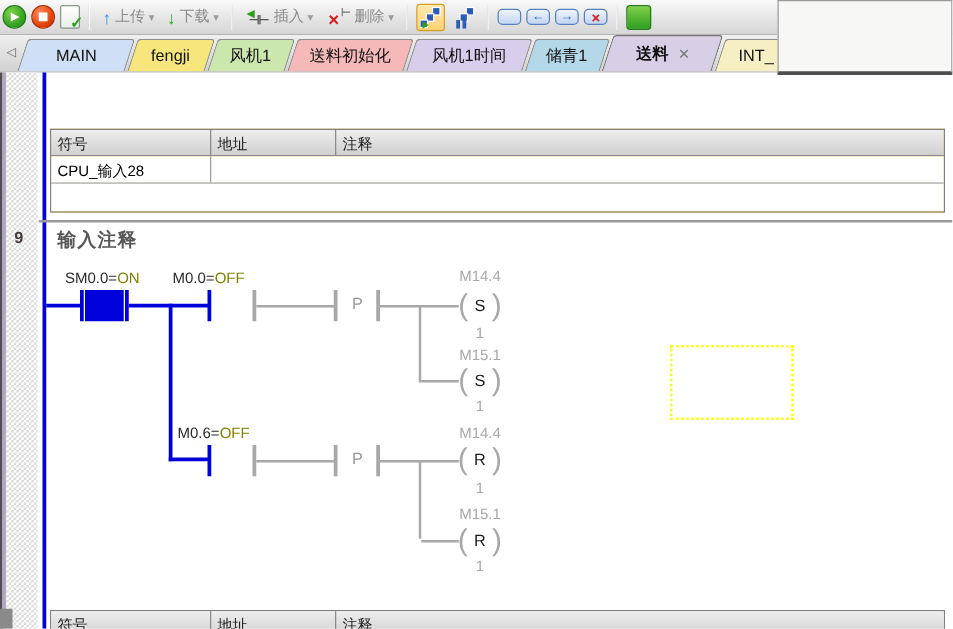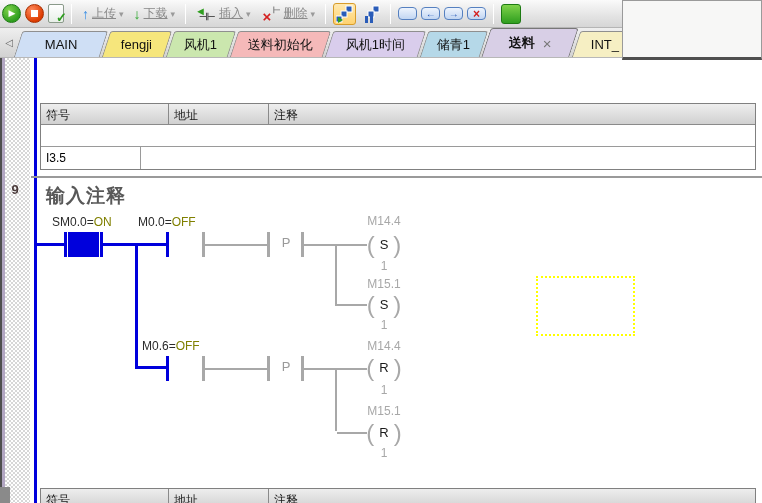--- a/index.html
+++ b/index.html
@@ -12,21 +12,21 @@
     display:flex; align-items:center; padding:0 2px; gap:4px; }
   .tb-sep { width:1px; height:20px; background:#b0b0b0; border-right:1px solid #fff; margin:0 3px; }
   .round-btn { width:19px; height:19px; border-radius:50%; display:flex; align-items:center; justify-content:center; }
   .play { background:radial-gradient(circle at 35% 30%, #7fd24a, #2f9e1f 70%); border:1px solid #1d7a12; }
   .play span { color:#fff; font-size:9px; line-height:1; margin-left:1px; }
   .stop { background:radial-gradient(circle at 35% 30%, #ff8a5e, #dd3c00 70%); border:1px solid #a92e00; }
   .stop span { width:7px; height:7px; background:#fff; display:block; }
   .doc-check { position:relative; width:16px; height:19px; background:linear-gradient(#fff,#e8efe8); border:1px solid #8a9a8a; border-radius:2px; }
   .doc-check span { position:absolute; right:-4px; bottom:-3px; color:#2f9e1f; font-weight:bold; font-size:13px; }
   .tb-btn { display:flex; align-items:center; gap:3px; padding:2px 3px; border-radius:3px; }
-  .tb-label { color:#8a8a8a; font-size:12px; white-space:nowrap;text-decoration:underline; }
+  .tb-label { color:#8a8a8a; font-size:12px; white-space:nowrap; }
   .arrow-glyph { font-size:14px; font-weight:bold; line-height:1; }
   .up-arrow { color:#3f8fe0; text-shadow:0 1px 0 #bcd8f2; }
   .down-arrow { color:#3aa53a; text-shadow:0 1px 0 #c2e6c2; }
   .dd { color:#9a9a9a; font-size:9px; }
   .mini-icon { position:relative; width:20px; height:18px; }
   .contact-glyph { position:absolute; left:3px; bottom:1px; color:#555; font-size:10px; letter-spacing:-1px; font-weight:bold; }
   .ins-arrow { position:absolute; left:-1px; top:0; color:#2f9e1f; font-size:11px; font-weight:bold; }
   .del-x { position:absolute; left:2px; bottom:-2px; color:#d42020; font-size:15px; font-weight:bold; }
   .del-bars { position:absolute; right:0; top:0; color:#777; font-size:9px; font-weight:bold; }
   .ladder-ico { width:23px; height:22px; border-radius:3px; display:flex; align-items:center; justify-content:center; border:1px solid transparent; }
@@ -52,21 +52,21 @@
   .margin-hatch { position:absolute; left:5px; top:58px; width:25px; height:445px; background-color:#fff;
     background-image:linear-gradient(45deg,#d7d7d7 25%,transparent 25%,transparent 75%,#d7d7d7 75%),
                      linear-gradient(45deg,#d7d7d7 25%,transparent 25%,transparent 75%,#d7d7d7 75%);
     background-size:4px 4px; background-position:0 0,2px 2px; }
   .margin-block { position:absolute; left:0; top:487px; width:10px; height:16px; background:#8a8a8a; }
 
   
   .rail { position:absolute; left:34px; top:58px; width:3px; height:445px; background:#0000dc; }
   .net-sep { position:absolute; left:31px; top:176px; width:731px; height:2px; background:#9a9a9a; }
   .net-num { position:absolute; left:2px; top:182px; width:26px; text-align:center; font-size:13px; font-weight:bold; color:#4a3a3a; }
-  .net-title { position:absolute; left:46px; top:183px; font-size:19px; font-weight:bold; color:#585858; letter-spacing:1px; }
+  .net-title { position:absolute; left:46px; top:183px; font-size:15px; font-weight:bold; color:#585858; letter-spacing:1px; }
 
   
   .symtable { position:absolute; left:40px; width:716px; border:1px solid #808080; background:#eab308; }
   .symtable .hrow { display:flex; height:21px; background:linear-gradient(#eeeeee,#d0d0d0); border-bottom:1px solid #8a8a8a; }
   .symtable .hcell { font-size:12px; color:#1a1a1a; padding:3px 5px; border-right:1px solid #8a8a8a; }
   .symtable .drow { display:flex; height:22px; background:#fff; border-bottom:1px solid #9a9a9a; }
   .symtable .drow:last-child { border-bottom:none; }
   .symtable .dcell { font-size:12px; color:#000; padding:4px 5px; border-right:1px solid #9a9a9a; }
   .c1 { width:128px; } .c2 { width:100px; } .c3 { flex:1; border-right:none !important; }
 
@@ -211,24 +211,24 @@
   <div class="net-num">9</div>
   <div class="net-title">输入注释</div>
 
   <div class="symtable" style="top:103px">
     <div class="hrow">
       <div class="hcell c1">符号</div>
       <div class="hcell c2">地址</div>
       <div class="hcell c3">注释</div>
     </div>
     <div class="drow">
+      <div class="dcell c1">CPU_输入28</div>
       <div class="dcell c3"></div>
     </div>
     <div class="drow">
-      <div class="dcell c2">I3.5</div>
       <div class="dcell c3"></div>
     </div>
   </div>
 
   <div class="lbl" style="left:52px; top:215px">
     <span class="addr">SM0.0</span><span class="addr">=</span><span class="state">ON</span>
   </div>
   <div class="lbl" style="left:138px; top:215px">
     <span class="addr">M0.0</span><span class="addr">=</span><span class="state">OFF</span>
   </div>

